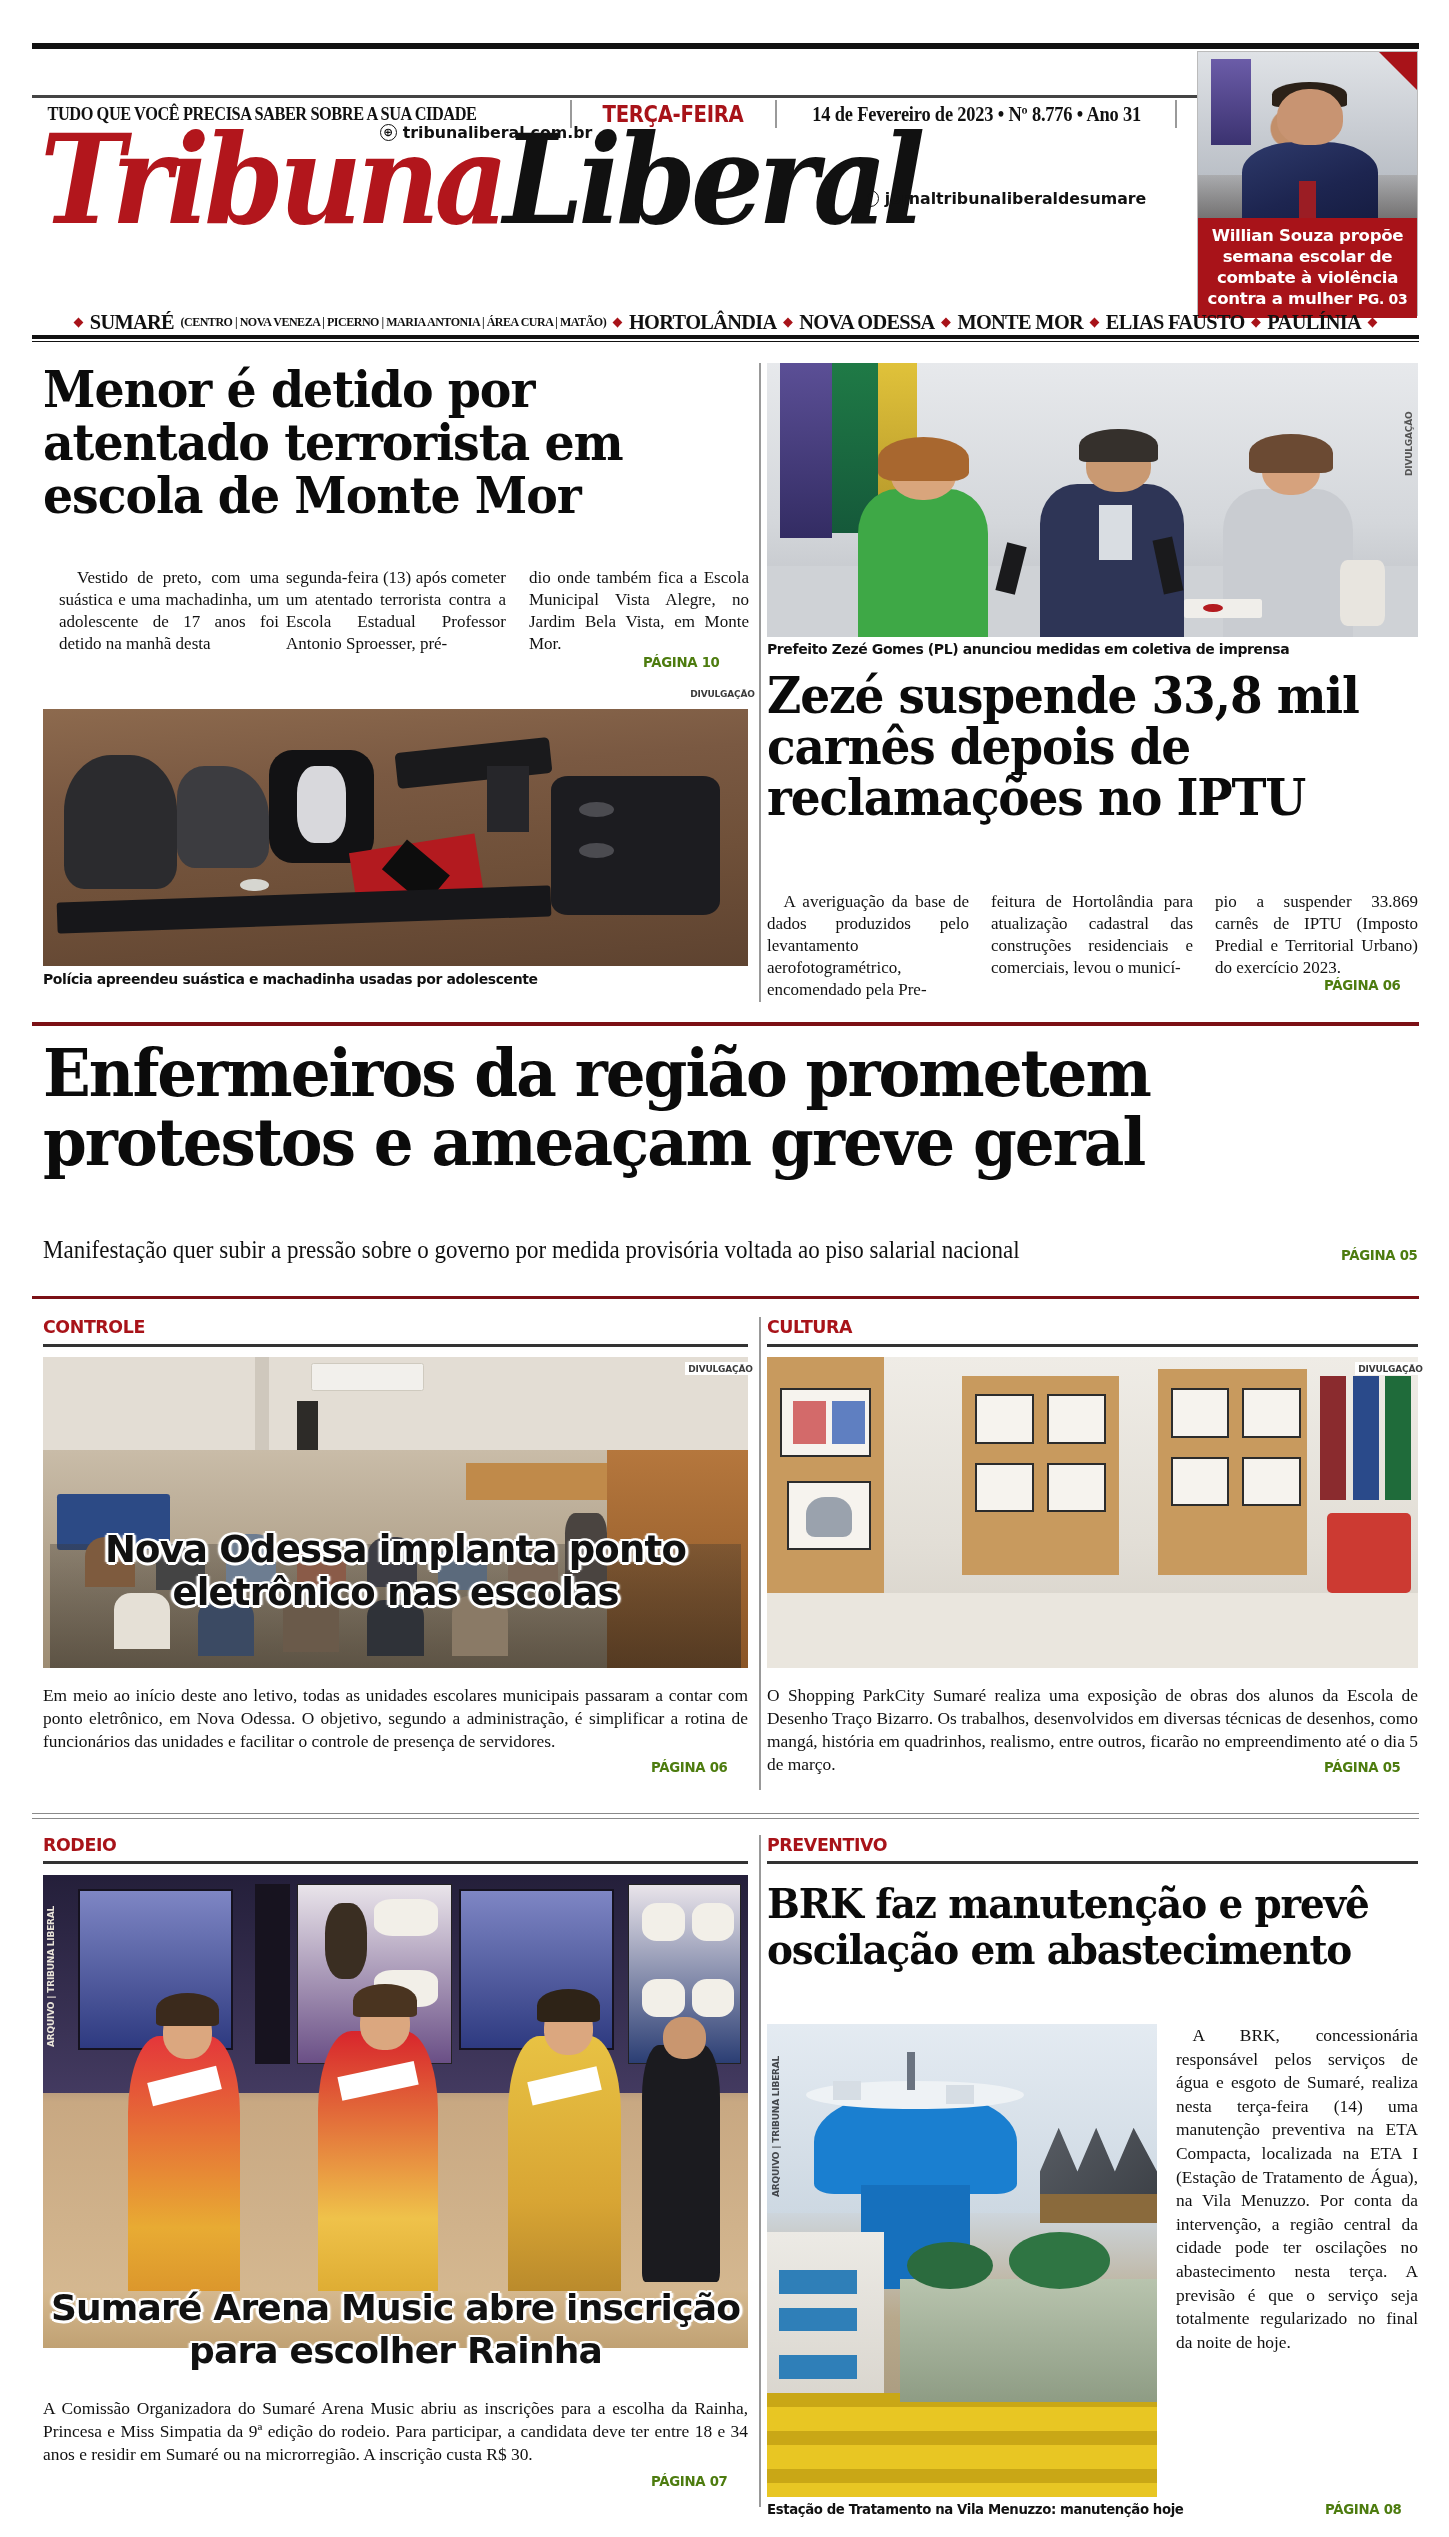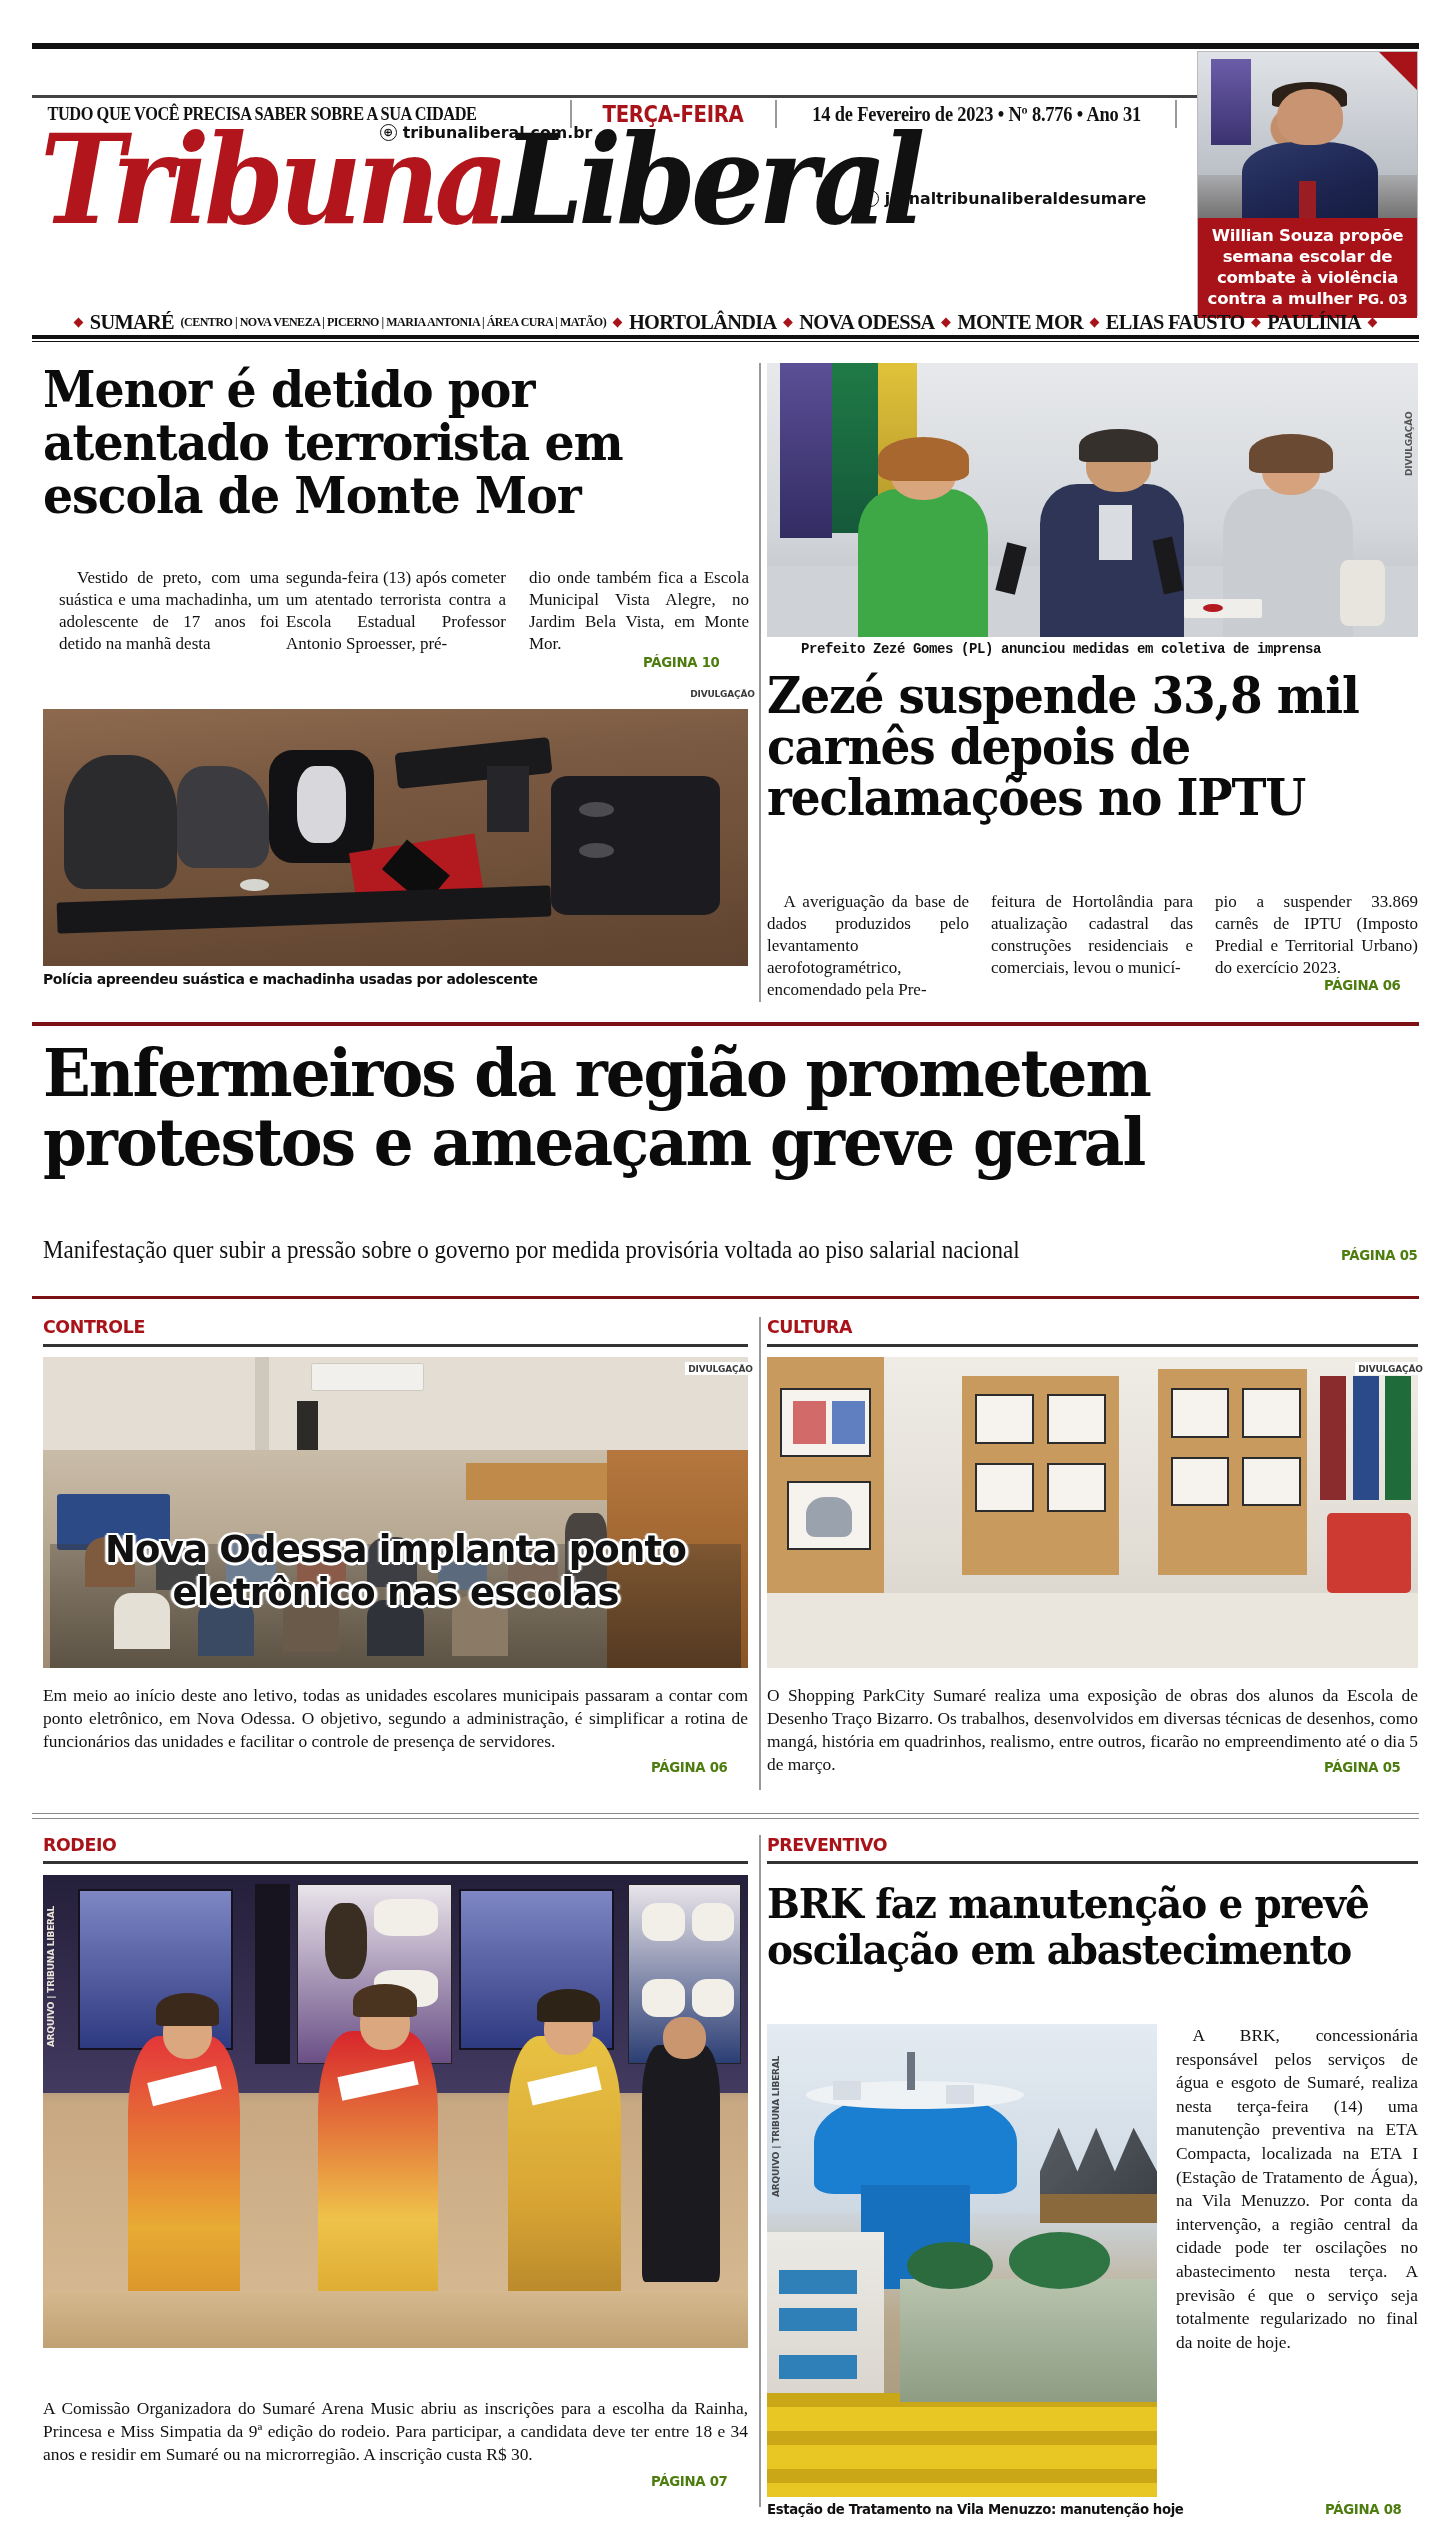--- a/index.html
+++ b/index.html
@@ -403,21 +403,21 @@
     <div style="position:absolute;left:76%;top:30%;width:9%;height:18%;background:#d6a27d;border-radius:46%;"></div>
     <div style="position:absolute;left:74%;top:26%;width:13%;height:14%;background:#6b4a33;border-radius:50% 50% 14% 14%;"></div>
 
     <div style="position:absolute;left:36%;top:66%;width:3%;height:18%;background:#1a1a1c;transform:rotate(14deg);"></div>
     <div style="position:absolute;left:60%;top:64%;width:3%;height:20%;background:#1a1a1c;transform:rotate(-12deg);"></div>
     <div style="position:absolute;left:88%;top:72%;width:7%;height:24%;background:#e8e5df;border-radius:16%;"></div>
     <div style="position:absolute;left:64%;top:86%;width:12%;height:7%;background:#f0eeea;border-radius:2.5px;"></div>
     <div style="position:absolute;left:67%;top:88%;width:3%;height:3%;background:#b31a1f;border-radius:50%;"></div>
   </div>
   <div class="credit-vert" style="left:1404px;top:368px;height:108px;">DIVULGAÇÃO</div>
-  <div class="caption" style="left:801px;top:641px;font-family:Liberation Mono, monospace;">Prefeito Zezé Gomes (PL) anunciou medidas em coletiva de imprensa</div>
+  <div class="caption" style="left:767px;top:641px;">Prefeito Zezé Gomes (PL) anunciou medidas em coletiva de imprensa</div>
 
   <div class="headline" style="position:absolute;left:767px;top:670px;width:655px;font-size:50px;line-height:51px;transform:scaleX(0.94);">Zezé suspende 33,8 mil carnês depois de reclamações no IPTU</div>
 
   <div class="bodytext" style="position:absolute;left:767px;top:891px;width:202px;text-indent:16.6px;">A averiguação da base de dados produzidos pelo levantamento aerofotogramétrico, encomendado pela Pre-</div>
   <div class="bodytext" style="position:absolute;left:991px;top:891px;width:202px;">feitura de Hortolândia para atualização cadastral das construções residenciais e comerciais, levou o municí-</div>
   <div class="bodytext" style="position:absolute;left:1215px;top:891px;width:203px;">pio a suspender 33.869 carnês de IPTU (Imposto Predial e Territorial Urbano) do exercício 2023.</div>
   <div class="pagina" style="position:absolute;left:1324px;top:978px;">PÁGINA 06</div>
 
   <div class="band-rule-top"></div>
   <div class="headline" style="position:absolute;left:43px;top:1039px;width:1377px;font-size:66px;line-height:69px;letter-spacing:-2.1px;transform:scaleX(0.95);">Enfermeiros da região prometem protestos e ameaçam greve geral</div>
@@ -528,20 +528,21 @@
     <div style="position:absolute;left:85%;top:36%;width:11%;height:50%;background:#1b1b1f;border-radius:22% 22% 4% 4%;"></div>
     <div style="position:absolute;left:88%;top:30%;width:6%;height:9%;background:#c9966f;border-radius:46%;"></div>
 
     <div style="position:absolute;left:15%;top:42%;width:10%;height:5%;background:#fff;transform:rotate(-14deg);"></div>
     <div style="position:absolute;left:42%;top:41%;width:11%;height:5%;background:#fff;transform:rotate(-12deg);"></div>
     <div style="position:absolute;left:69%;top:42%;width:10%;height:5%;background:#fff;transform:rotate(-13deg);"></div>
 
     <div style="position:absolute;left:0;bottom:0;width:100%;height:12%;background:linear-gradient(180deg,#d5b88e,#c0a173);"></div>
   </div>
   <div class="credit-vert" style="left:46px;top:1881px;height:166px;color:#e8e3d8;">ARQUIVO | TRIBUNA LIBERAL</div>
+  <div class="overlay-title" style="left:43px;top:2286px;width:705px;font-size:36px;line-height:43px;">Sumaré Arena Music abre inscrição para escolher Rainha</div>
 
   <div class="bodytext" style="position:absolute;left:43px;top:2397px;width:705px;font-size:17.4px;line-height:23px;">A Comissão Organizadora do Sumaré Arena Music abriu as inscrições para a escolha da Rainha, Princesa e Miss Simpatia da 9ª edição do rodeio. Para participar, a candidata deve ter entre 18 e 34 anos e residir em Sumaré ou na microrregião. A inscrição custa R$ 30.</div>
   <div class="pagina" style="position:absolute;left:651px;top:2474px;">PÁGINA 07</div>
 
   <div class="vrule" style="left:759px;top:1835px;height:672px;"></div>
 
   <div class="section-label" style="left:767px;top:1835px;">PREVENTIVO</div>
   <div class="hrule-med" style="left:767px;top:1861px;width:651px;"></div>
 
   <div class="headline" style="position:absolute;left:767px;top:1881px;width:655px;font-size:41px;line-height:46px;transform:scaleX(0.95);">BRK faz manutenção e prevê oscilação em abastecimento</div>

